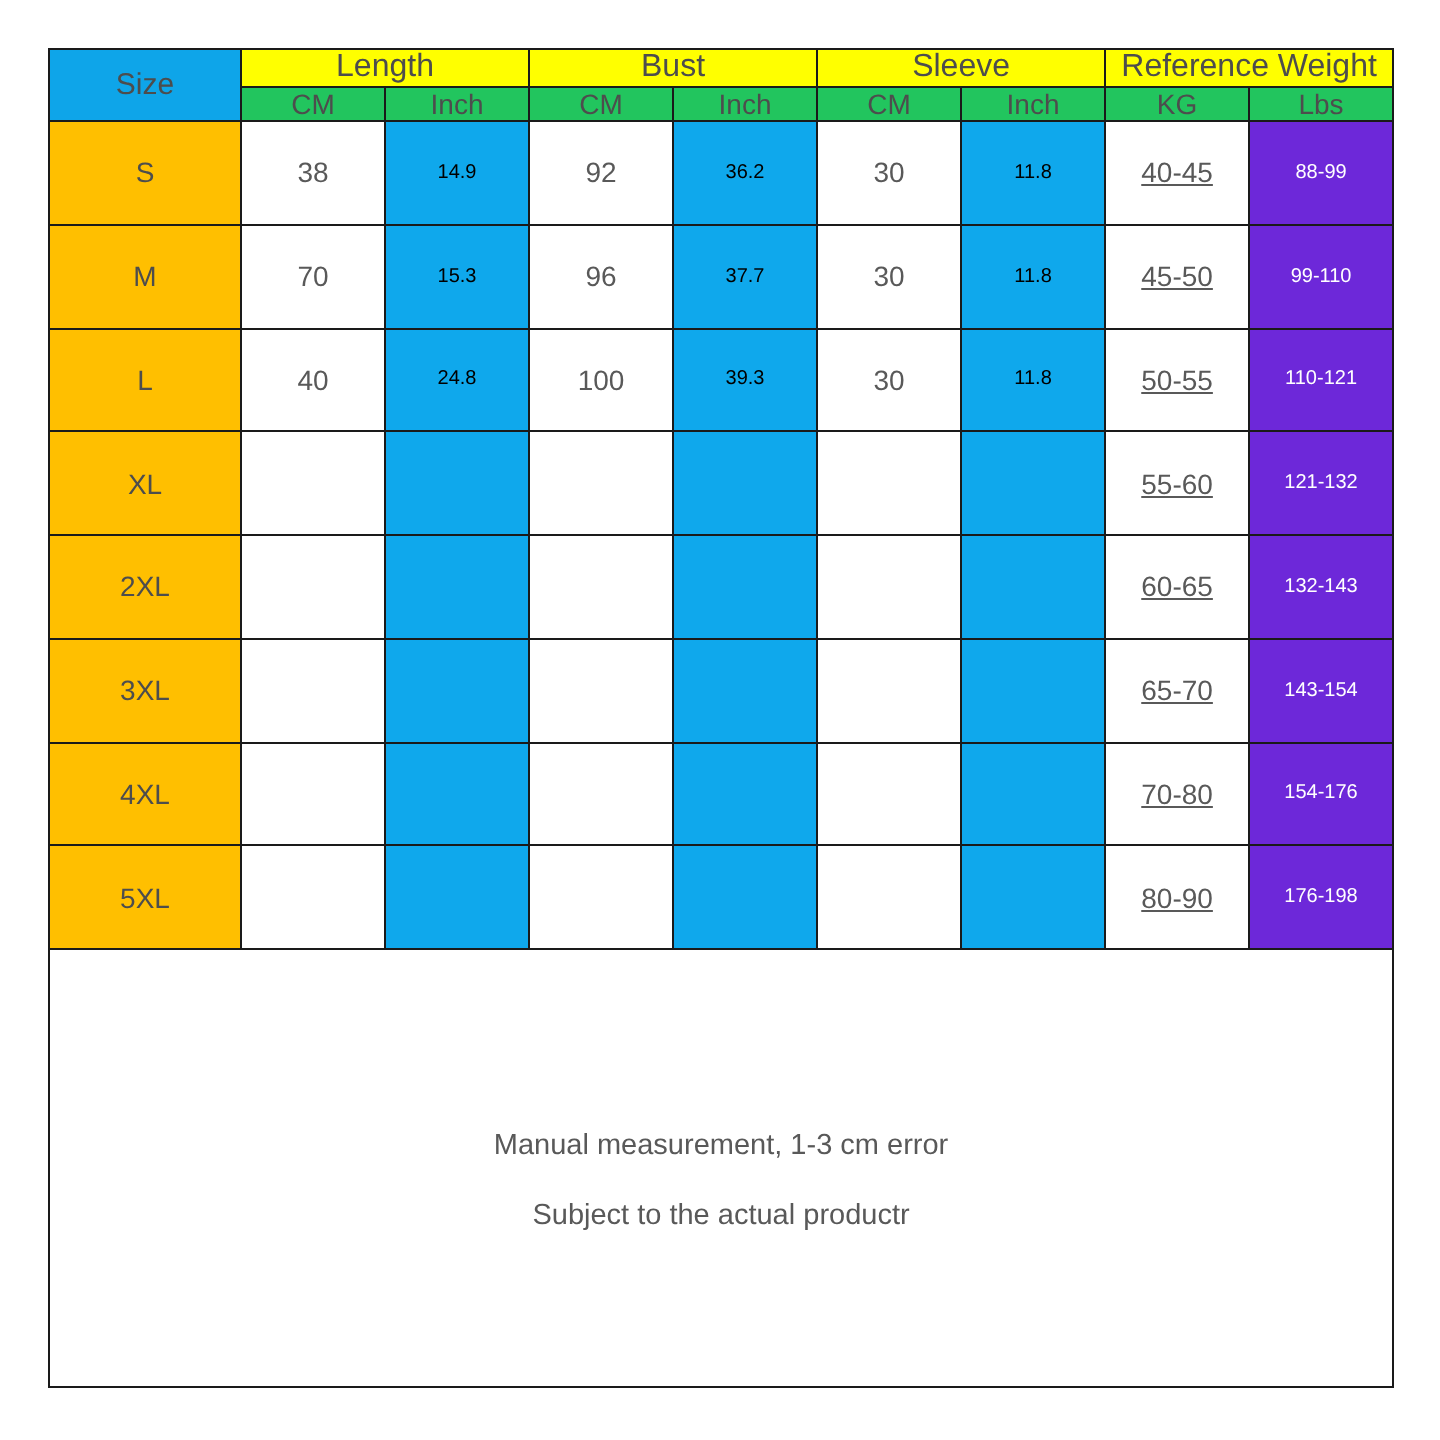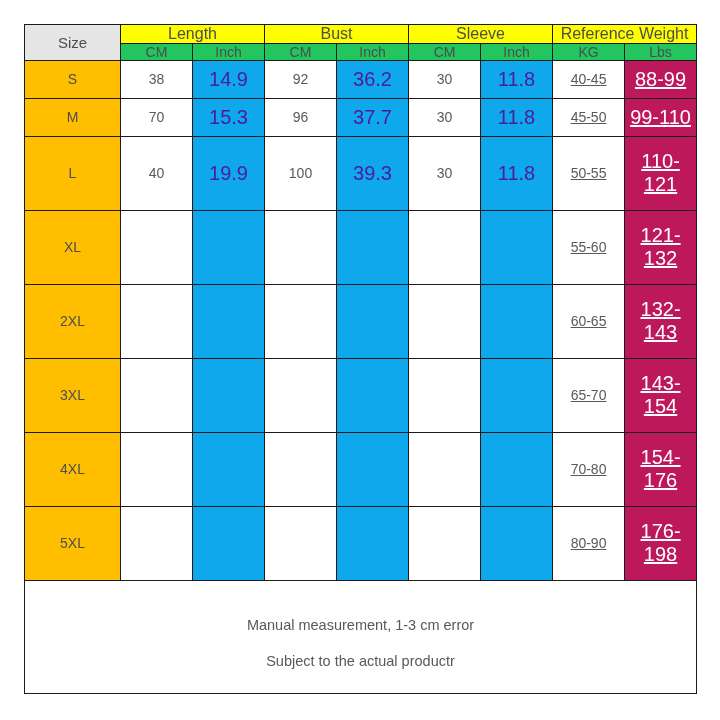--- a/index.html
+++ b/index.html
@@ -39,21 +39,21 @@
   }
 
   
   .hdr {
     background: #ffff00;
     color: #4d4d4d;
     font-size: 16px;
     border-color: #7a7a10 #1a1a1a;
   }
   .hdr-size {
-    background: #e5e5e5;
+    background: #0ea5e9;
     color: #4d4d4d;
     font-size: 15px;
     margin-left: 34px;
   }
   .hdr-sub {
     background: #22c55e;
     color: #4d4d4d;
     font-size: 14px;
     border-top-color: #7a7a10;
     border-bottom-color: #7a7a10;
@@ -65,36 +65,35 @@
     color: #4d4d4d;
     font-size: 14px;
   }
   .c-cm {
     background: #ffffff;
     color: #595959;
     font-size: 14px;
   }
   .c-in {
     background: #0fa8ec;
-    color: #4c1d95;
-    font-size: 20px;
+    color: #000000;
+    font-size: 10px;
     font-weight: bold;
   }
   .c-kg {
     background: #ffffff;
     color: #595959;
     font-size: 14px;
     text-decoration: underline;
   }
   .c-lbs {
-    background: #be185d;
+    background: #6d28d9;
     color: #ffffff;
-    font-size: 20px;
+    font-size: 10px;
     font-weight: bold;
-    text-decoration: underline;
   }
 
   
   .foot {
     background: #ffffff;
     text-align: right;
     vertical-align: middle;
     padding: 0 10px 0 0;
     color: #595959;
     font-size: 14.5px;
@@ -159,21 +158,21 @@
         <td class="c-cm">96</td>
         <td class="c-in">37.7</td>
         <td class="c-cm">30</td>
         <td class="c-in">11.8</td>
         <td class="c-kg">45-50</td>
         <td class="c-lbs">99-110</td>
       </tr>
       <tr>
         <td class="c-size">L</td>
         <td class="c-cm">40</td>
-        <td class="c-in">19.9</td>
+        <td class="c-in">24.8</td>
         <td class="c-cm">100</td>
         <td class="c-in">39.3</td>
         <td class="c-cm">30</td>
         <td class="c-in">11.8</td>
         <td class="c-kg">50-55</td>
         <td class="c-lbs">110-121</td>
       </tr>
       <tr>
         <td class="c-size">XL</td>
         <td class="c-cm"></td>

